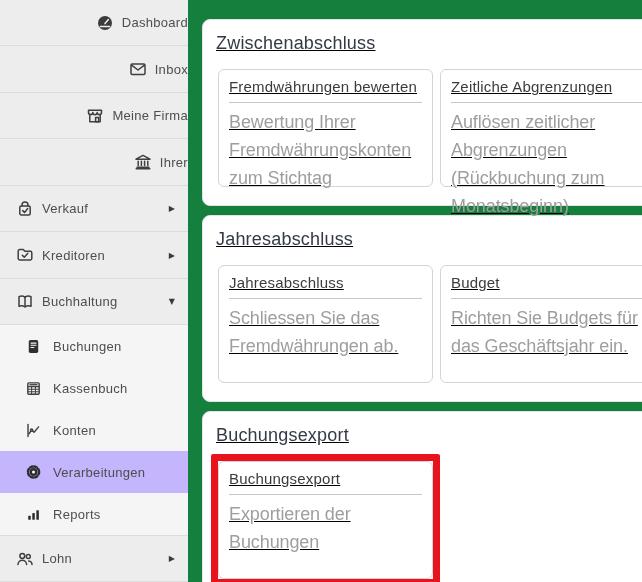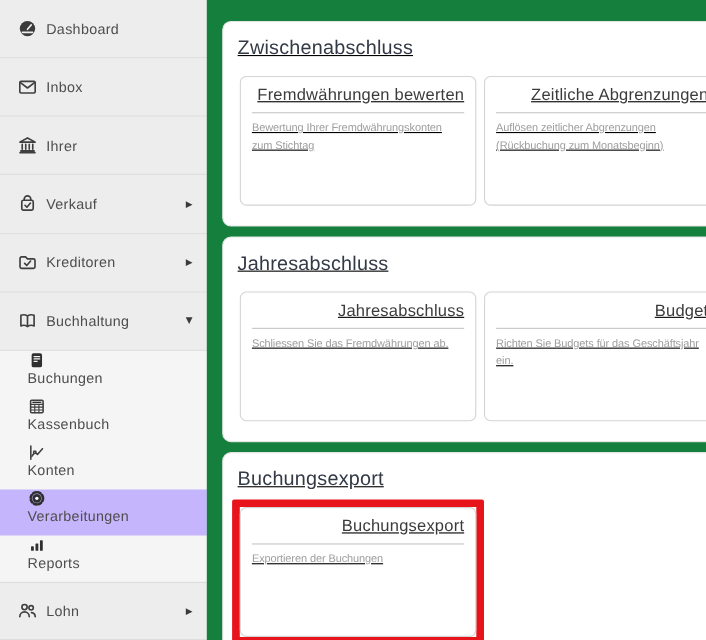--- a/index.html
+++ b/index.html
@@ -4,55 +4,55 @@
 <style>
   * { margin:0; padding:0; box-sizing:border-box; }
   html,body { width:642px; height:582px; overflow:hidden; }
   body { font-family:"Liberation Sans","DejaVu Sans",sans-serif; background:#fafafa; }
   .app { display:flex; width:642px; height:582px; overflow:hidden; }
 
   
   .sidebar { width:188px; min-width:188px; background:#ededed; display:flex; flex-direction:column; }
   .nav-item {
     height:54px; display:flex; align-items:center; padding-left:16px;
-    border-bottom:1px solid #dcdcdc; background:#ededed; cursor:pointer;
+    border-bottom:1px solid #dcdcdc; background:#ededed; cursor:pointer;justify-content:flex-end;
   }
   .nav-item .ic { width:18px; height:18px; margin-right:8px; display:flex; align-items:center; justify-content:center; }
   .nav-label { font-size:13px; color:#4e4e4e; letter-spacing:.3px; }
   .chev { margin-left:auto; margin-right:13px; font-size:8px; color:#3a3a3a; font-family:"DejaVu Sans",sans-serif; }
   .chev-right::before { content:"\25B6"; }
   .chev-down::before  { content:"\25BC"; }
 
   .submenu { background:#f5f5f5; }
   .sub-item {
-    height:42px; display:flex; padding-left:25px;
-    background:#f5f5f5; cursor:pointer;flex-direction:column;
+    height:42px; display:flex; align-items:center; padding-left:25px;
+    background:#f5f5f5; cursor:pointer;
   }
   .sub-item .ic { width:17px; height:17px; margin-right:11px; display:flex; align-items:center; justify-content:center; }
   .sub-item.active { background:#c4b5fd; }
   .nav-item.bordered-top { border-top:1px solid #dcdcdc; }
   .sidebar-filler { flex:1; background:#ededed; }
 
   svg.icon { stroke:#3f3f3f; stroke-width:1.5; fill:none; stroke-linecap:round; stroke-linejoin:round; }
 
   
   .main { flex:1; padding:19px 0 0 14px; background:#15803d; overflow:hidden;text-decoration:underline; }
   .panel {
     background:#ffffff; border:1px solid #e4e4e4; border-radius:8px;
     padding:13px 0 18px 11px; margin:0 -20px 9px 0;
   }
   .panel-title { font-size:18px; font-weight:500; color:#333a46; letter-spacing:.2px; margin-bottom:15px; padding-left:2px; }
   .cards { display:flex; gap:7px; margin-left:4px; }
   .card {
     width:215px; min-width:215px; height:118px; background:#fff;
     border:1px solid #d4d4d4; border-radius:6px; padding:8px 10px; cursor:pointer;
   }
-  .card-title { font-size:15px; color:#3b3b3b; letter-spacing:.2px;text-align:right; }
+  .card-title { font-size:15px; color:#3b3b3b; letter-spacing:.2px; }
   .card-divider { border-top:1px solid #c6c6c6; margin:7px 0 6px 0; }
-  .card-desc { font-size:10px; color:#9e9e9e; line-height:1.55; letter-spacing:-0.1px; }
+  .card-desc { font-size:18px; color:#9e9e9e; line-height:1.55; letter-spacing:-0.1px; }
 
   .annotation {
     border:7px solid #e8141c; margin:-7px; width:fit-content; border-radius:2px;
   }
 </style>
 </head>
 <body>
 
 <div class="app">
 
@@ -72,20 +72,30 @@
     <div class="nav-item">
       <span class="ic">
         <svg class="icon" width="18" height="18" viewBox="0 0 18 18">
           <rect x="2" y="4" width="14" height="10.5" rx="1.2"></rect>
           <path d="M2.6 5.1 L9 10 L15.4 5.1"></path>
         </svg>
       </span>
       <span class="nav-label">Inbox</span>
     </div>
 
+    <div class="nav-item">
+      <span class="ic">
+        <svg class="icon" width="18" height="18" viewBox="0 0 18 18">
+          <path d="M2.5 3.2 h13 v2.4 a2.17 2.17 0 0 1 -4.33 0 a2.17 2.17 0 0 1 -4.34 0 a2.17 2.17 0 0 1 -4.33 0 z"></path>
+          <path d="M3.8 8.2 v6.6 h10.4 V8.2"></path>
+          <rect x="9.6" y="10.6" width="3" height="4.2"></rect>
+        </svg>
+      </span>
+      <span class="nav-label">Meine Firma</span>
+    </div>
 
     <div class="nav-item">
       <span class="ic">
         <svg class="icon" width="18" height="18" viewBox="0 0 18 18">
           <path d="M2 6.2 L9 2.4 L16 6.2 z"></path>
           <path d="M4.2 8.2 v4.4 M7.4 8.2 v4.4 M10.6 8.2 v4.4 M13.8 8.2 v4.4"></path>
           <path d="M3 14.2 h12 M2.2 15.8 h13.6"></path>
         </svg>
       </span>
       <span class="nav-label">Ihrer</span>

